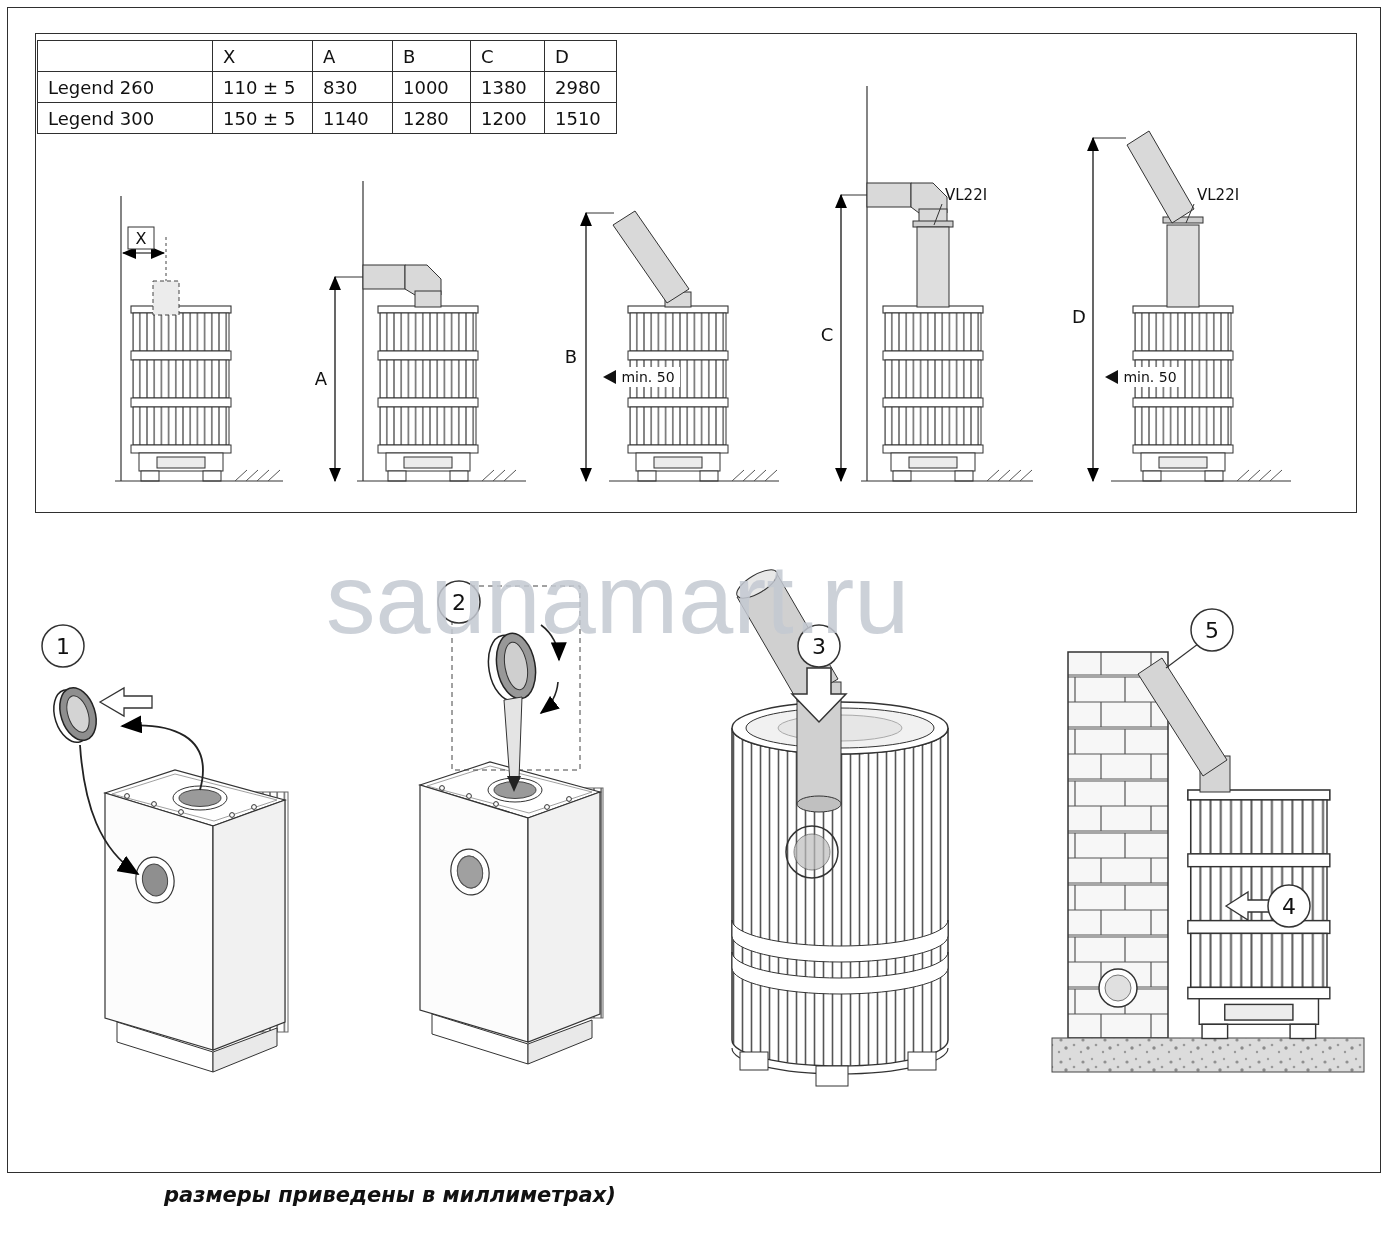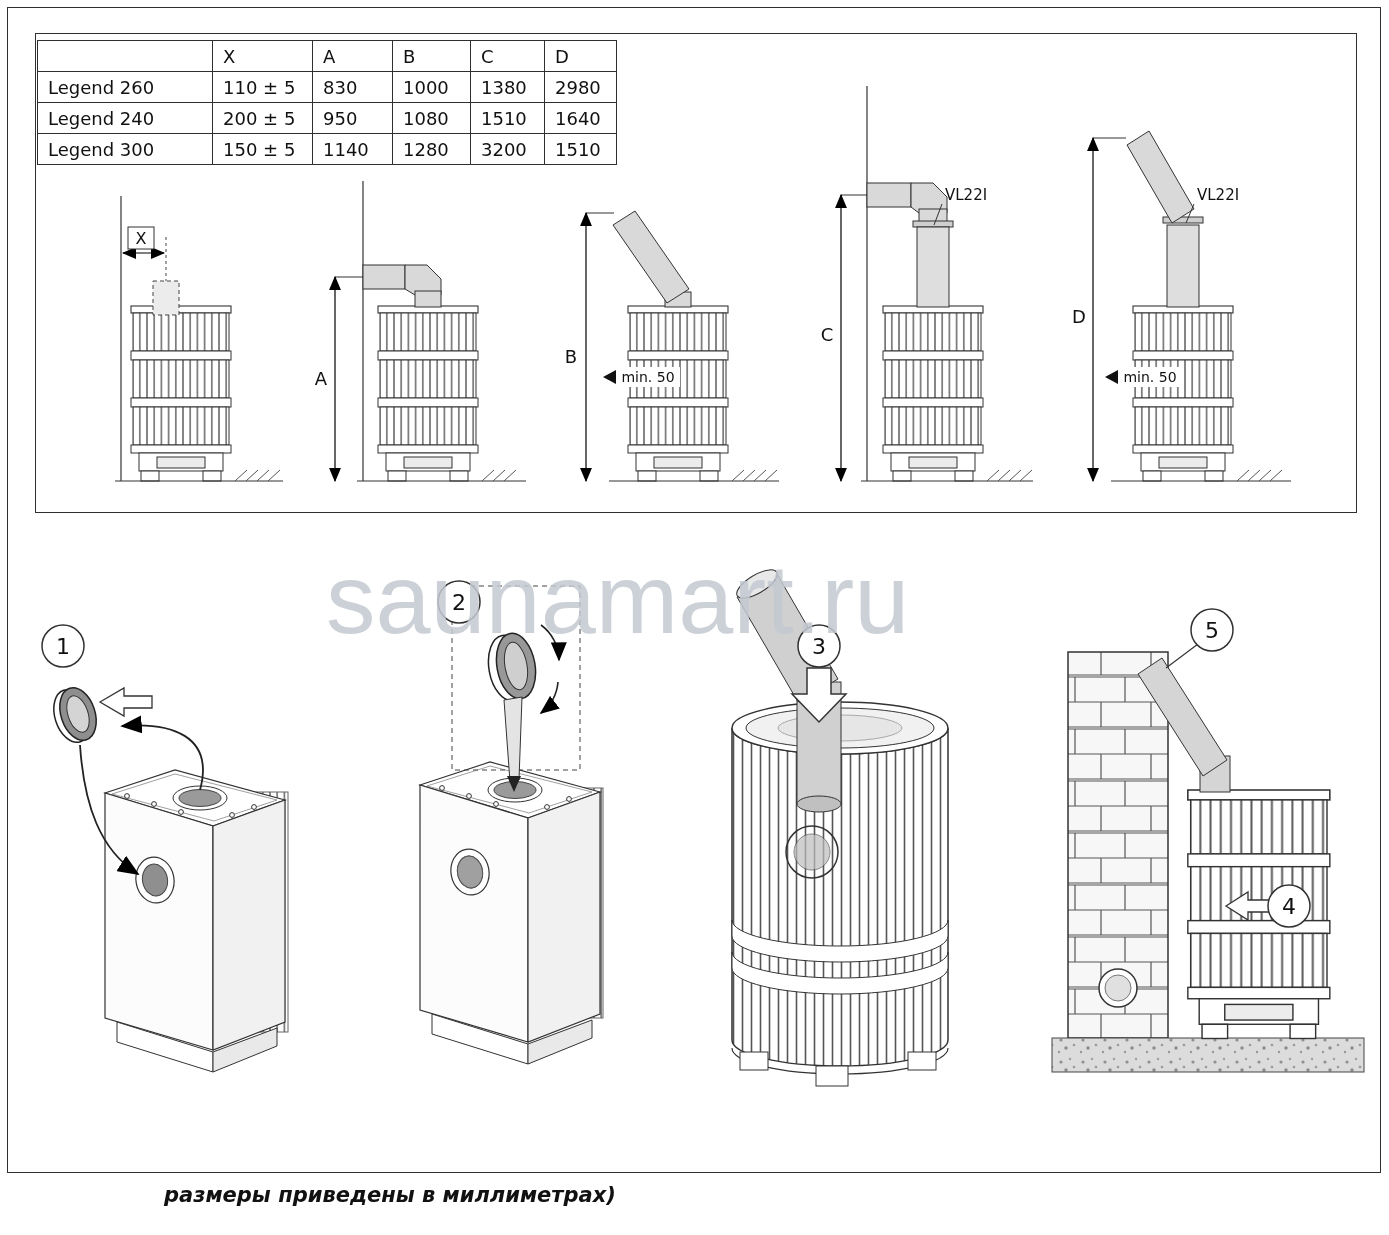--- a/index.html
+++ b/index.html
@@ -45,33 +45,25 @@
       </tr>
       <tr>
         <td>Legend 260</td>
         <td>110 ± 5</td>
         <td>830</td>
         <td>1000</td>
         <td>1380</td>
         <td>2980</td>
       </tr>
       <tr>
-        <td>Legend 240</td>
-        <td>200 ± 5</td>
-        <td>950</td>
-        <td>1080</td>
-        <td>1510</td>
-        <td>1640</td>
-      </tr>
-      <tr>
         <td>Legend 300</td>
         <td>150 ± 5</td>
         <td>1140</td>
         <td>1280</td>
-        <td>3200</td>
+        <td>1200</td>
         <td>1510</td>
       </tr>
     </tbody>
       </table>
 
     <svg class="topsvg" viewBox="35 33 1320 478">
       <defs>
         <pattern id="p-slats" width="7.2" height="8" patternUnits="userSpaceOnUse">
           <rect width="7.2" height="8" fill="#fff"></rect>
           <line x1="3.6" y1="0" x2="3.6" y2="8" stroke="#5a5a5a" stroke-width="1.4"></line>

